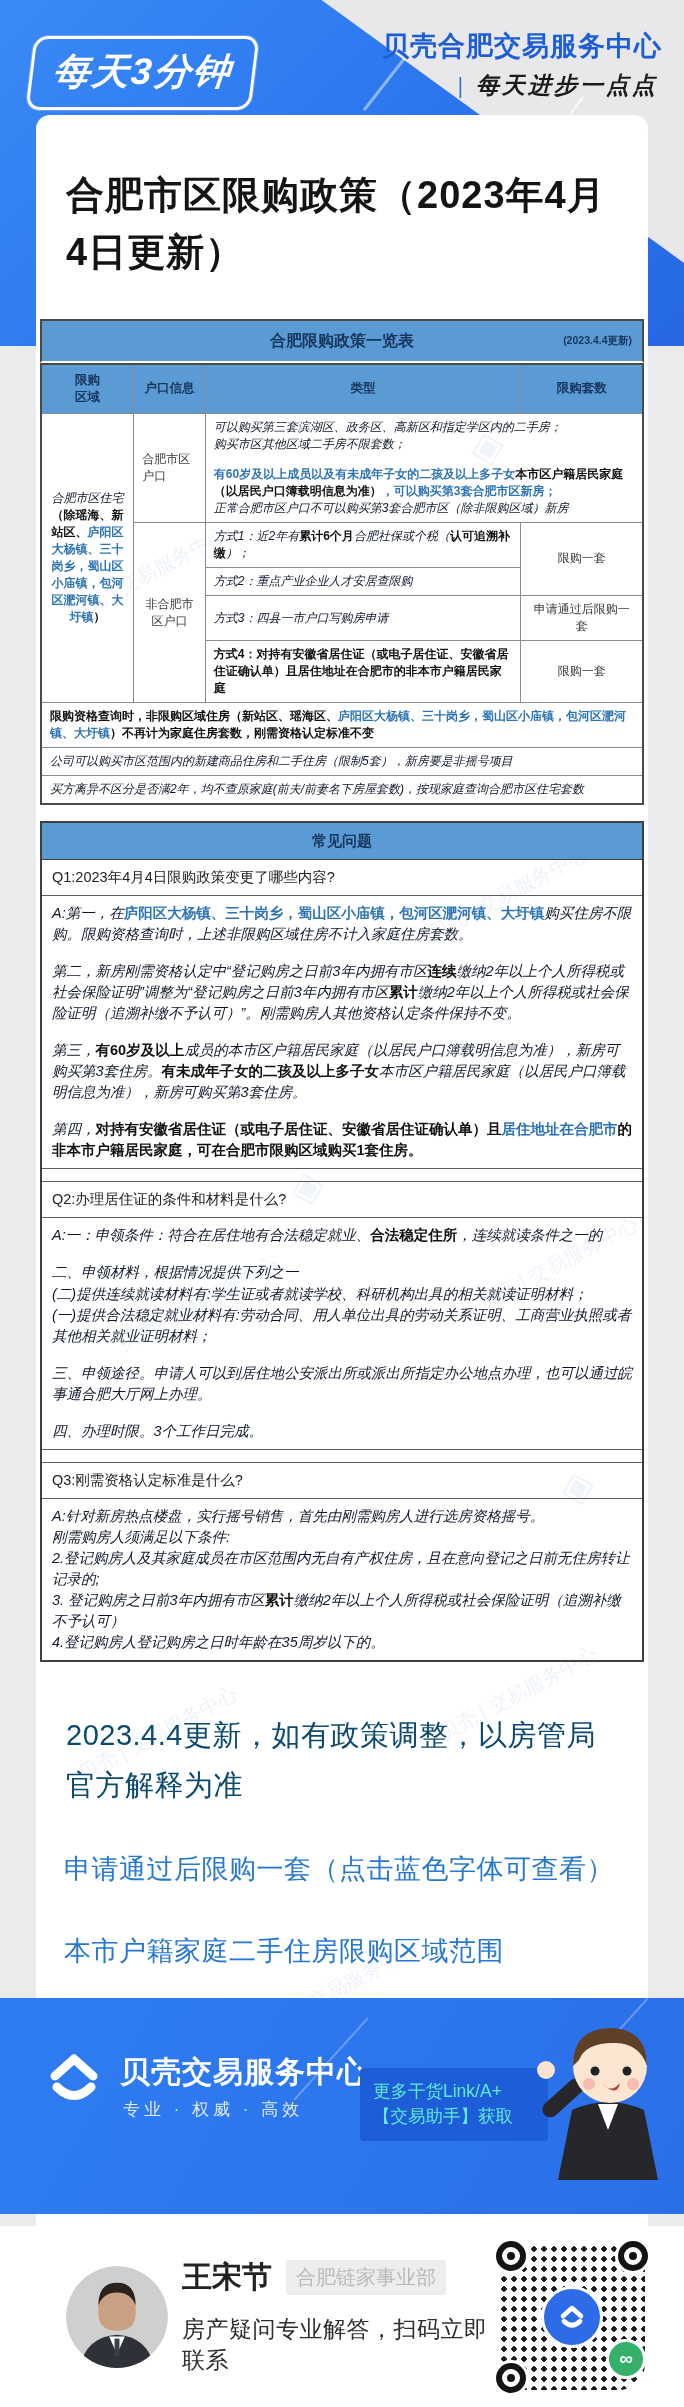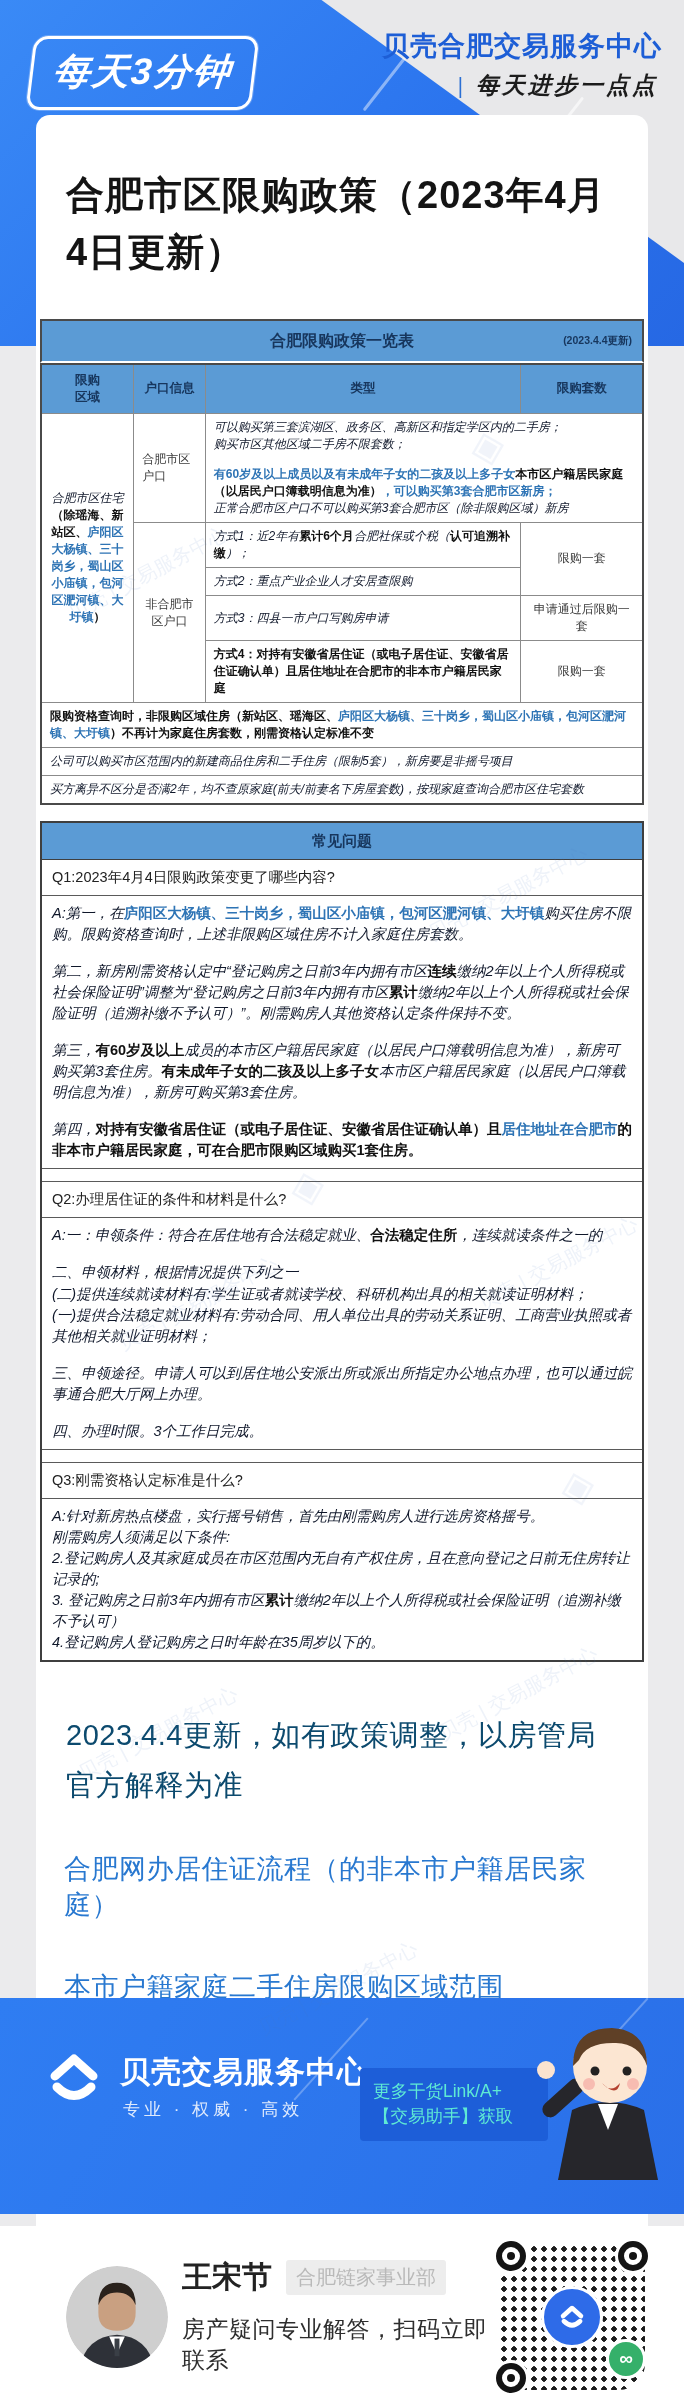--- a/index.html
+++ b/index.html
@@ -195,21 +195,21 @@
           <p class="fp"><span class="sg-n">A:针对新房热点楼盘，实行摇号销售，首先由刚需购房人进行选房资格摇号。</span></p>
           <p class="fp"><span class="sg-n">刚需购房人须满足以下条件:</span></p>
           <p class="fp"><span class="sg-n">2.登记购房人及其家庭成员在市区范围内无自有产权住房，且在意向登记之日前无住房转让记录的;</span></p>
           <p class="fp"><span class="sg-n">3. 登记购房之日前3年内拥有市区</span><span class="sg-b">累计</span><span class="sg-n">缴纳2年以上个人所得税或社会保险证明（追溯补缴不予认可）</span></p>
           <p class="fp"><span class="sg-n">4.登记购房人登记购房之日时年龄在35周岁以下的。</span></p>
         </div>
       </div>
     </div>
 
     <div class="update-note">2023.4.4更新，如有政策调整，以房管局官方解释为准</div>
-    <div class="blue-link">合肥网办居住证流程（的非本市户籍居民家庭）</div>
+    <div class="blue-link">申请通过后限购一套（点击蓝色字体可查看）</div>
     <div class="blue-link second">本市户籍家庭二手住房限购区域范围</div>
     <div class="disclaimer">*因时间、市场、政策及实际情况等原因，以上信息仅供参考，具体以实际为准</div>
   </div>
 
   <div class="footer-band">
     <div class="fstreak" style="left:330px;top:6px;"></div>
     <div class="fstreak" style="left:620px;top:-10px;height:80px;"></div>
     <div class="fb-logo">
       <svg width="64" height="64" viewBox="0 0 64 64">
         <path d="M13 30 L32 13 L51 30" stroke="#fff" stroke-width="9" fill="none" stroke-linecap="round" stroke-linejoin="round"></path>

